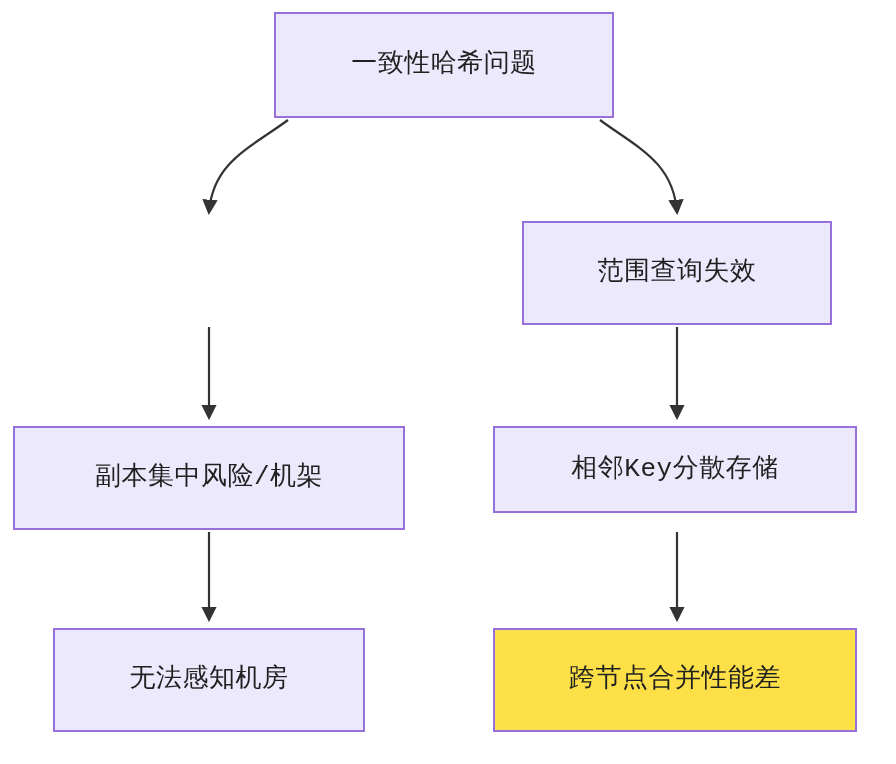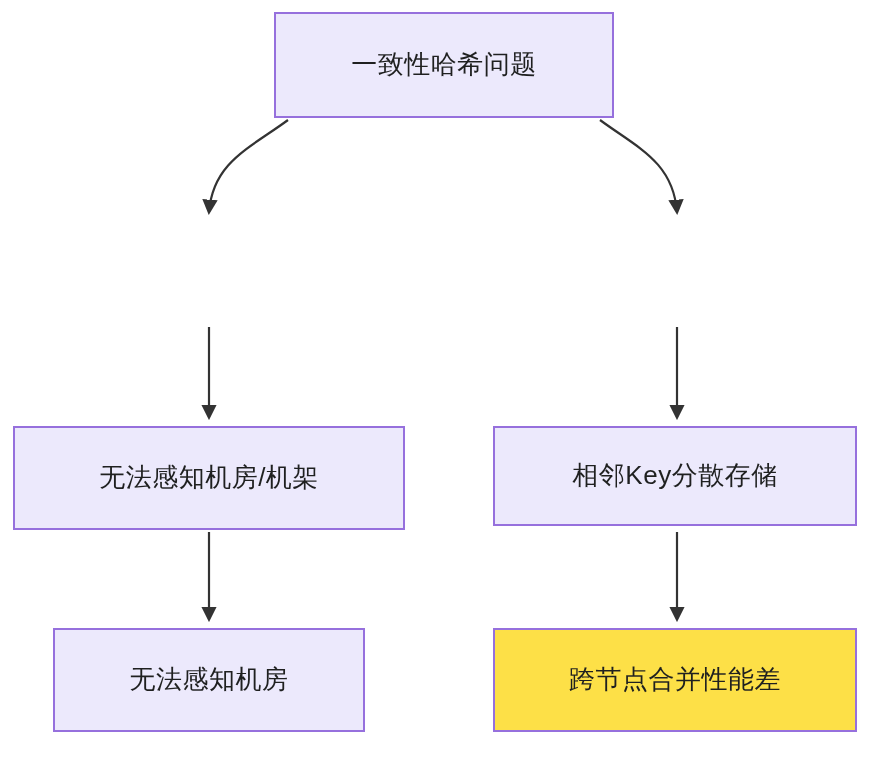--- a/index.html
+++ b/index.html
@@ -40,21 +40,21 @@
     white-space: nowrap;
     z-index: 2;
   }
   .node-label {
     display: block;
   }
 </style>
 </head>
 <body>
 
-<div id="canvas" style="background: rgb(255, 255, 255);">
+<div id="canvas" style="background: rgb(255, 255, 255); font-family: Liberation Mono, monospace;">
 
   <svg id="edge-layer" viewBox="0 0 896 764" width="896" height="764" xmlns="http://www.w3.org/2000/svg">
     <defs>
       <marker id="arrowhead" viewBox="0 0 10 10" refX="8" refY="5" markerWidth="7" markerHeight="7" orient="auto-start-reverse" markerUnits="strokeWidth">
         <path d="M 0 0 L 10 5 L 0 10 z" fill="#333333"></path>
       </marker>
     </defs>
 
     <path d="M 288 120 C 250 148, 213 162, 209 212" fill="none" stroke="#333333" stroke-width="2.2" marker-end="url(#arrowhead)"></path>
 
@@ -67,26 +67,29 @@
     <path d="M 209 532 L 209 619" fill="none" stroke="#333333" stroke-width="2.2" marker-end="url(#arrowhead)"></path>
 
     <path d="M 677 532 L 677 619" fill="none" stroke="#333333" stroke-width="2.2" marker-end="url(#arrowhead)"></path>
   </svg>
 
   <div class="node" id="node-root" style="left: 274px; top: 12px; width: 340px; height: 106px; background: rgb(236, 233, 252); border-color: rgb(150, 112, 221); color: rgb(31, 32, 32);">
     <span class="node-label">一致性哈希问题</span>
   </div>
 
 
+  <div class="node" id="node-range-query" style="left: 522px; top: 221px; width: 310px; height: 104px; background: rgb(236, 233, 252); border-color: rgb(150, 112, 221); color: rgb(31, 32, 32);">
+    <span class="node-label">范围查询失效</span>
+  </div>
 
   <div class="node" id="node-no-awareness" style="left: 13px; top: 426px; width: 392px; height: 104px; background: rgb(236, 233, 252); border-color: rgb(150, 112, 221); color: rgb(31, 32, 32);">
-    <span class="node-label">无法感知机房/机架</span>
+    <span class="node-label">副本集中风险/机架</span>
   </div>
 
-  <div class="node" id="node-adjacent-key" style="left: 493px; top: 426px; width: 364px; height: 100px; background: rgb(236, 233, 252); border-color: rgb(150, 112, 221); color: rgb(31, 32, 32);">
+  <div class="node" id="node-adjacent-key" style="left: 493px; top: 426px; width: 364px; height: 87px; background: rgb(236, 233, 252); border-color: rgb(150, 112, 221); color: rgb(31, 32, 32);">
     <span class="node-label">相邻Key分散存储</span>
   </div>
 
   <div class="node" id="node-replica-risk" style="left: 53px; top: 628px; width: 312px; height: 104px; background: rgb(236, 233, 252); border-color: rgb(150, 112, 221); color: rgb(31, 32, 32);">
     <span class="node-label">无法感知机房</span>
   </div>
 
   <div class="node" id="node-cross-node" style="left: 493px; top: 628px; width: 364px; height: 104px; background: #fde047; border-color: rgb(150, 112, 221); color: rgb(31, 32, 32);">
     <span class="node-label">跨节点合并性能差</span>
   </div>

